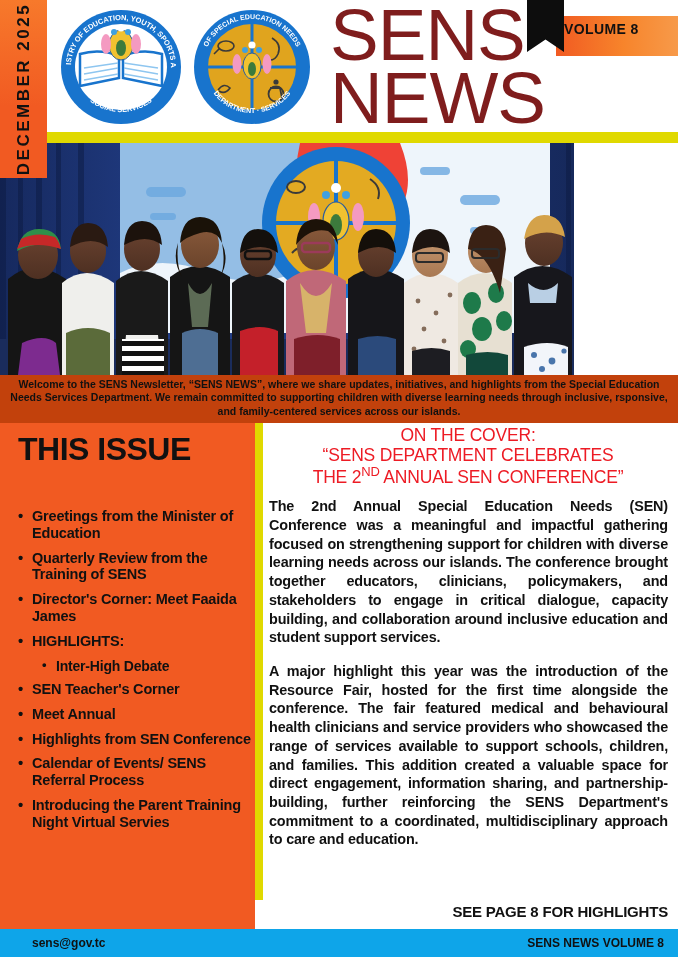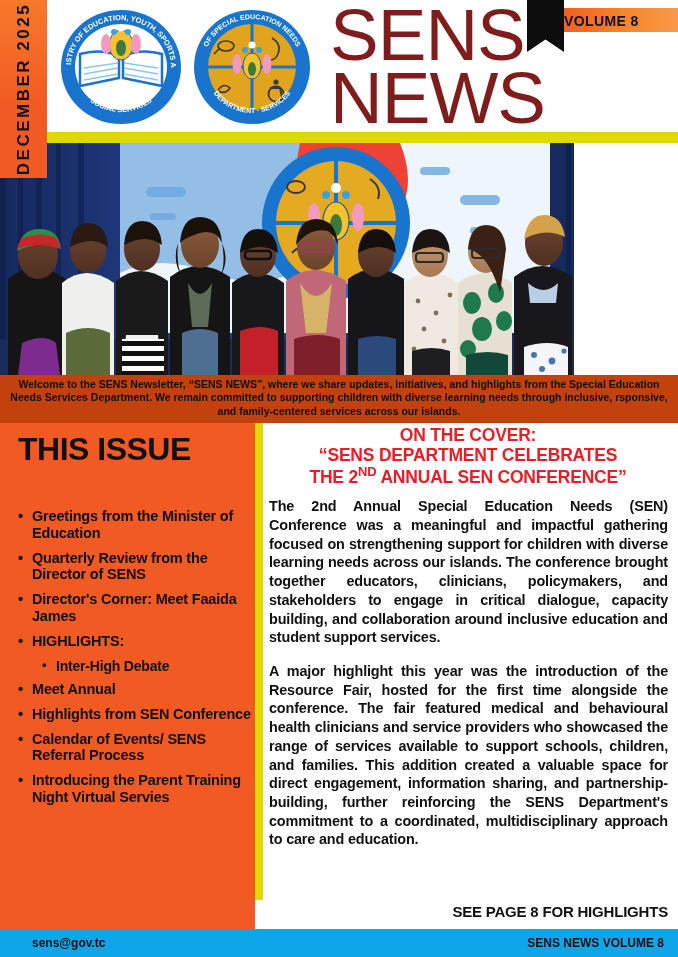--- a/index.html
+++ b/index.html
@@ -16,21 +16,21 @@
 
   .logo{position:absolute;border-radius:50%;}
   .logo1{left:58px;top:8px;width:126px;height:118px;}
   .logo2{left:192px;top:8px;width:120px;height:118px;}
 
   .wordmark{position:absolute;left:330px;top:4px;width:240px;color:#7f1d1d;
             font-weight:normal;line-height:.84;letter-spacing:-1px;}
   .wordmark .l1{font-size:73px;display:block;}
   .wordmark .l2{font-size:73px;display:block;margin-top:2px;}
 
-  .vol-banner{position:absolute;left:556px;top:8px;width:122px;height:24px;
+  .vol-banner{position:absolute;left:556px;top:16px;width:122px;height:40px;
      background:linear-gradient(90deg,#F15A22 0%,#F7842B 55%,#F79A4A 100%);}
   .vol-banner span{position:absolute;left:8px;top:5px;font-size:14px;font-weight:bold;
      color:#111;letter-spacing:.4px;}
   .bookmark{position:absolute;left:527px;top:0;width:37px;height:52px;background:#0d0d0d;
      clip-path:polygon(0 0,100% 0,100% 100%,50% 76%,0 100%);z-index:5;}
 
   .yellow-band{position:absolute;left:47px;top:132px;width:631px;height:11px;background:#E0D900;}
 
   
   .hero{position:absolute;left:0;top:143px;width:574px;height:232px;overflow:hidden;}
@@ -50,21 +50,21 @@
 
   .toc{position:absolute;left:12px;top:508px;width:240px;margin:0;padding:0;list-style:none;}
   .toc li{position:relative;padding-left:20px;margin-bottom:8px;
      font-size:14.5px;font-weight:bold;color:#111;line-height:1.16;letter-spacing:-.2px;}
   .toc li::before{content:"•";position:absolute;left:6px;top:-1px;font-size:15px;}
   .toc li.sub{padding-left:44px;font-size:14px;margin-bottom:7px;}
   .toc li.sub::before{left:30px;font-size:13px;}
 
   
   .right-col{position:absolute;left:268px;top:425px;width:400px;}
-  .cover-head{margin:0;text-align:center;color:#ED1B24;font-weight:bold;
+  .cover-head{margin:0;text-align:center;color:#ED1B24;font-weight:normal;
      font-size:17.5px;line-height:1.15;letter-spacing:-.2px;}
   .cover-head sup{font-size:13px;vertical-align:super;}
   .body-txt{margin:10px 0 0 1px;font-size:14.4px;font-weight:bold;color:#111;
      line-height:1.30;text-align:justify;letter-spacing:-.15px;}
   .body-txt.second{margin-top:15px;}
   .see-page{position:absolute;left:268px;top:903px;width:400px;text-align:right;
      font-size:15px;font-weight:bold;color:#111;letter-spacing:-.2px;}
 
   
   .footer{position:absolute;left:0;top:929px;width:678px;height:28px;background:#0ea5e9;}
@@ -345,24 +345,25 @@
 <div class="yellow-top"></div>
 <div class="left-panel"></div>
 <div class="yellow-stripe"></div>
 
 <div class="inside-title">
   <div>THIS ISSUE</div>
 </div>
 
 <ul class="toc">
   <li>Greetings from the Minister of Education</li>
-  <li>Quarterly Review from the Director of SENS</li>
+  <li>Quarterly Review from the Training of SENS</li>
   <li>Director's Corner: Meet Faaida James</li>
   <li>HIGHLIGHTS:</li>
   <li class="sub">Inter-High Debate</li>
+  <li>SEN Teacher's Corner</li>
   <li>Meet Annual</li>
   <li>Highlights from SEN Conference</li>
   <li>Calendar of Events/ SENS Referral Process</li>
   <li>Introducing the Parent Training Night Virtual Servies</li>
 </ul>
 
 <div class="right-col">
   <h2 class="cover-head">
     <span>ON THE COVER:</span><br>
     <span>“SENS DEPARTMENT CELEBRATES</span><br>

